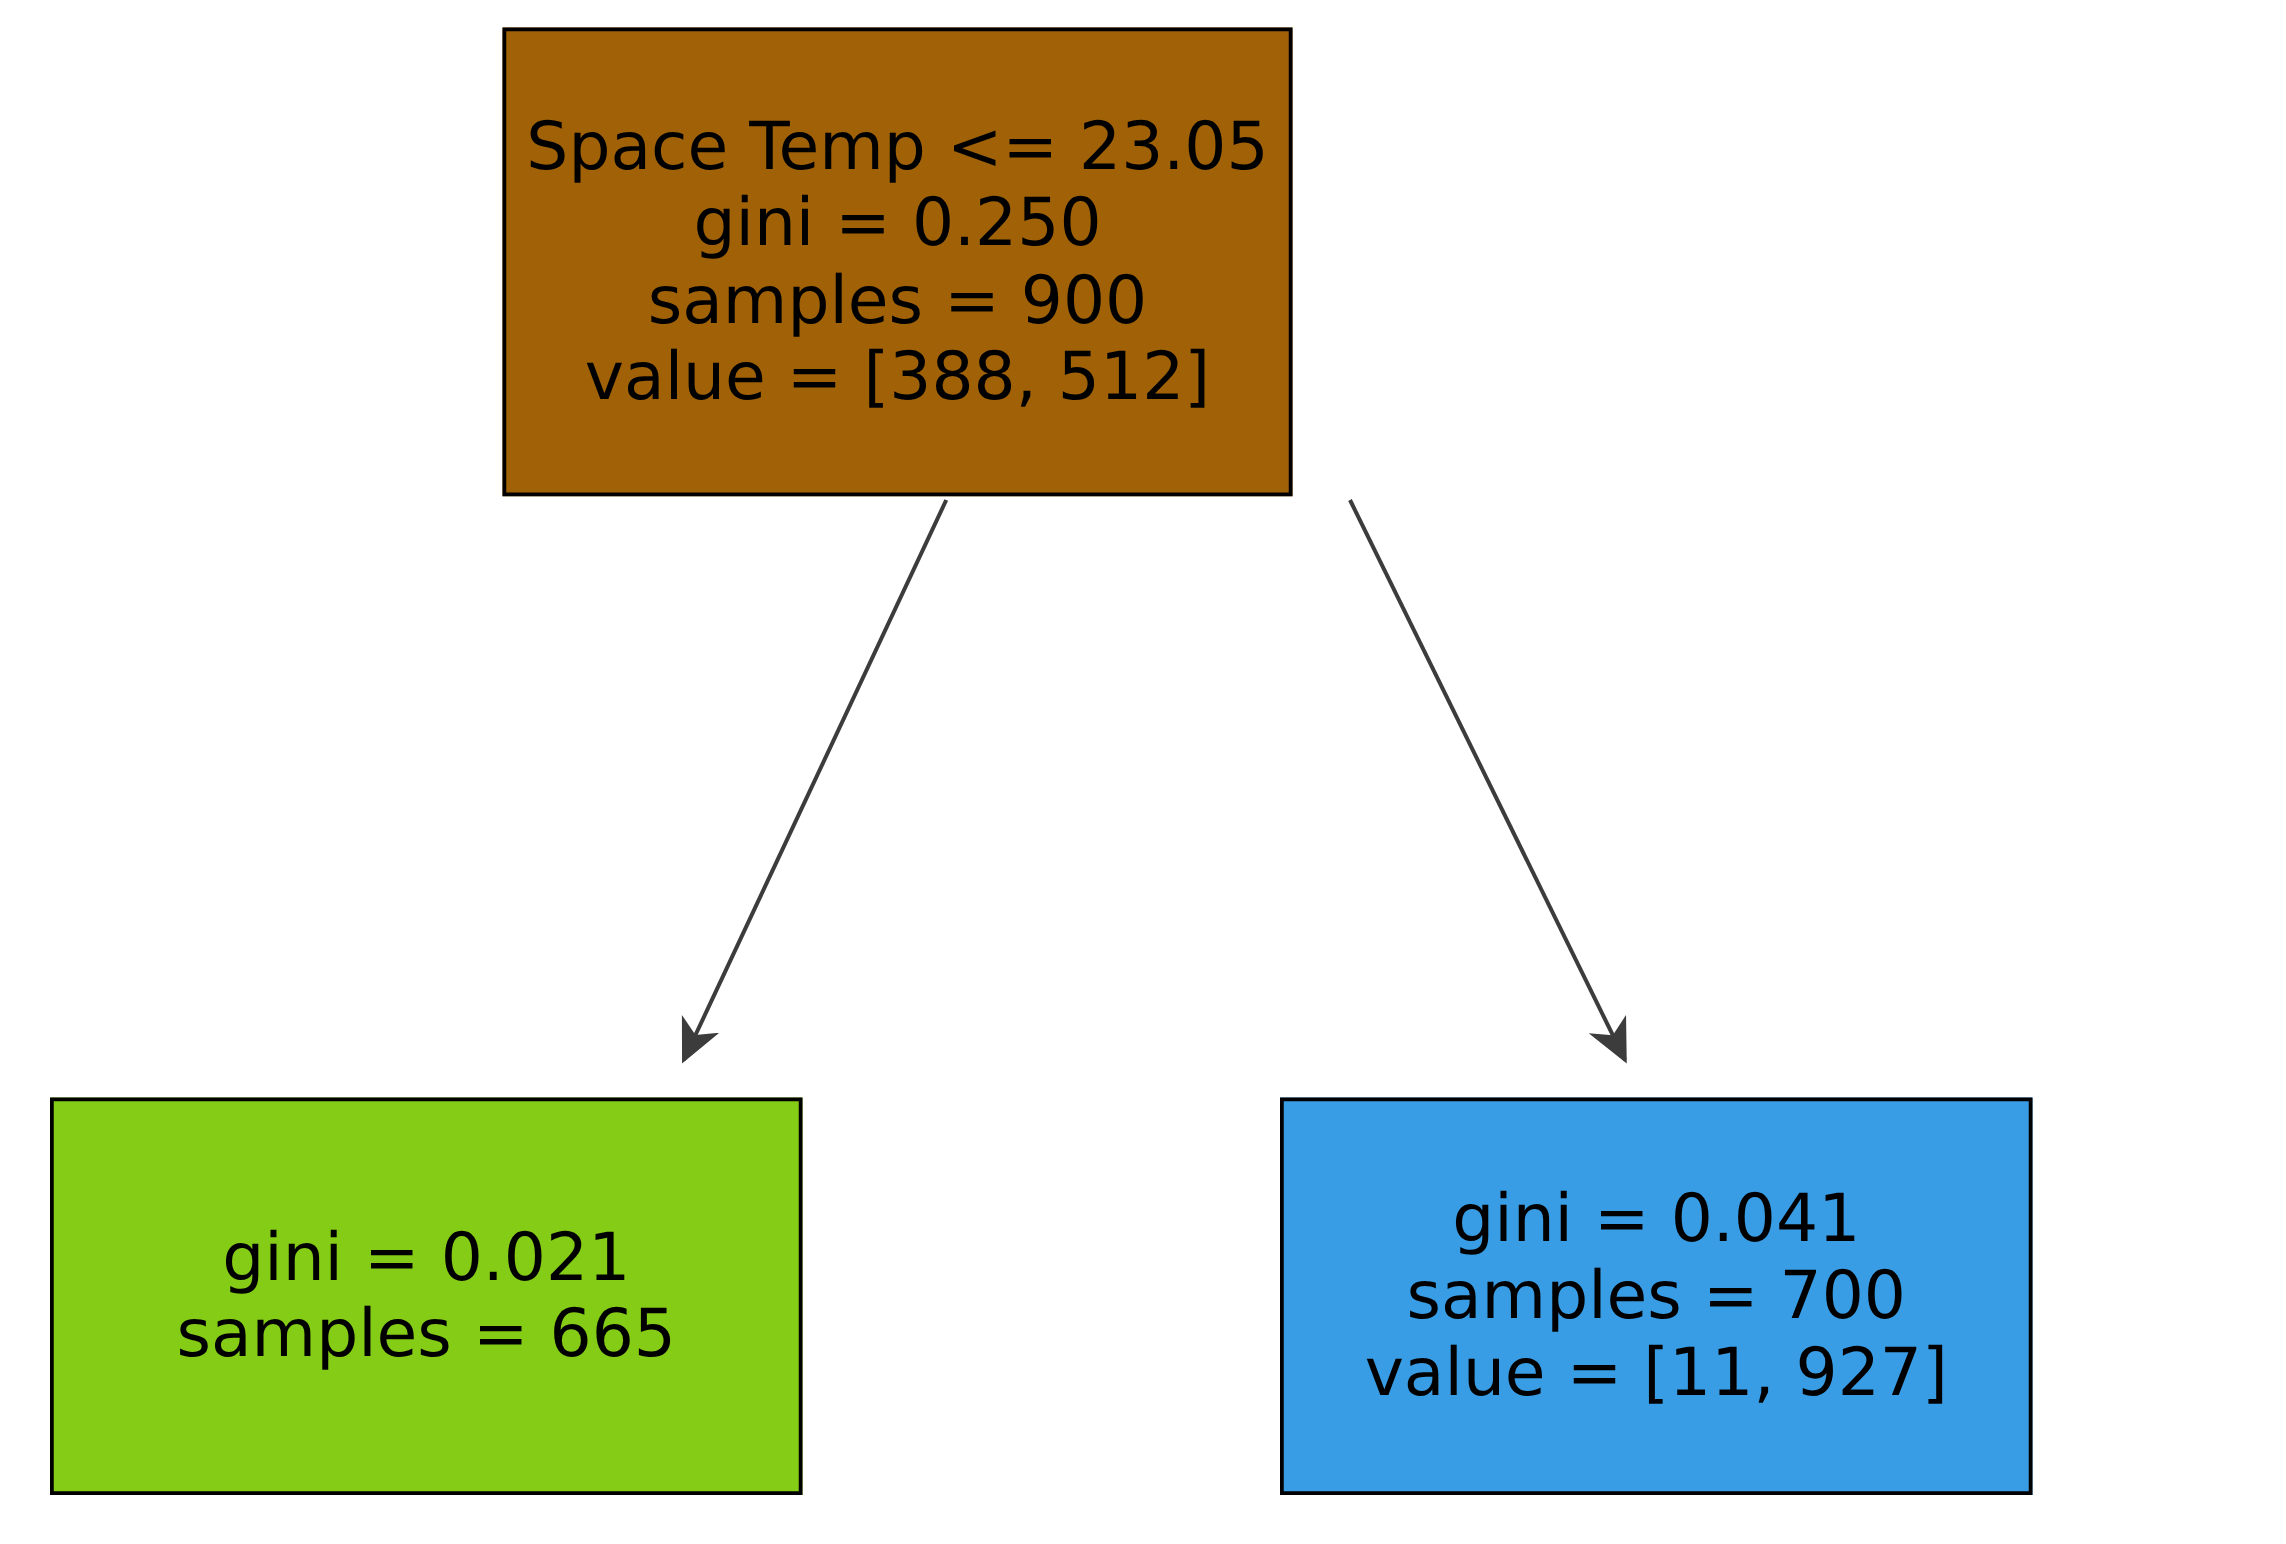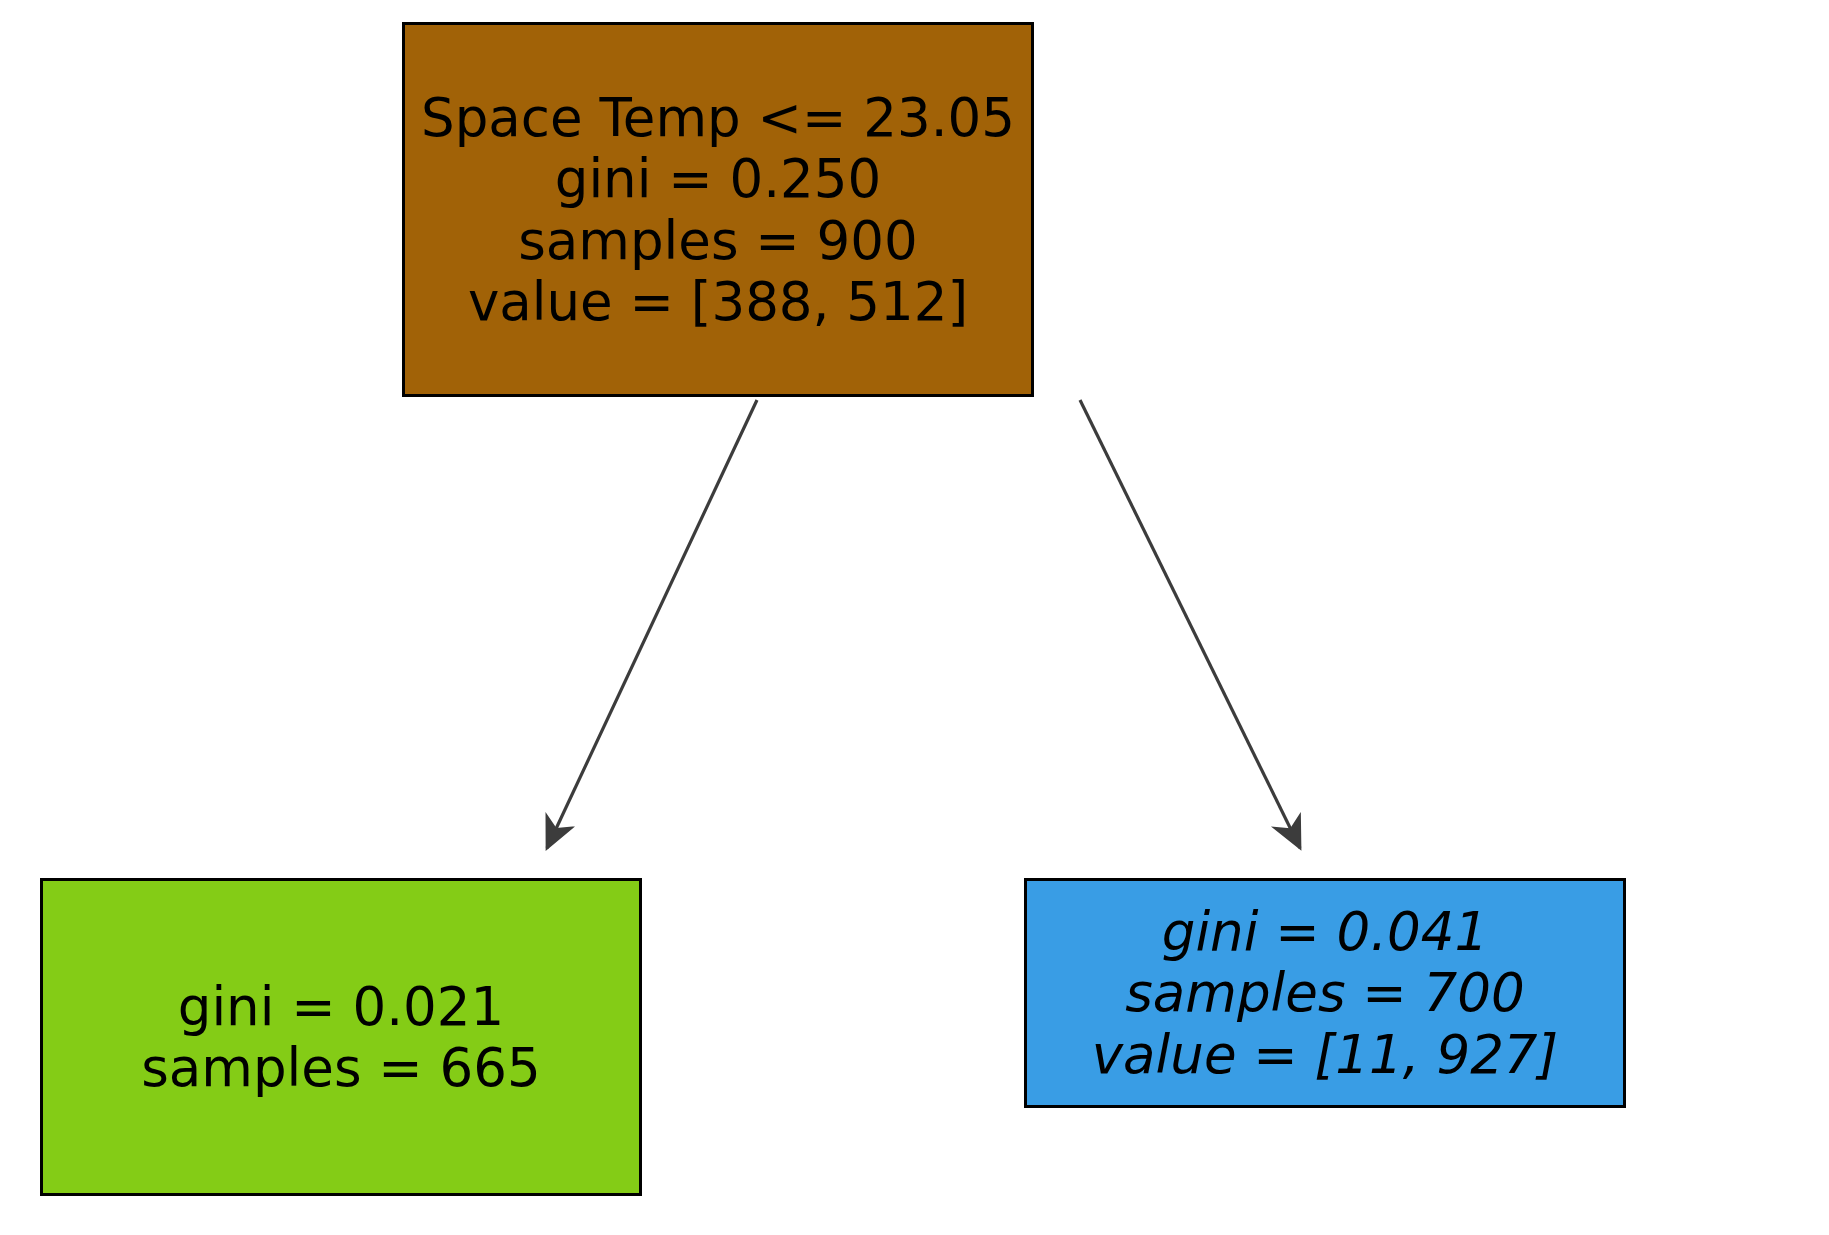--- a/index.html
+++ b/index.html
@@ -58,25 +58,24 @@
     width: 602px;
     height: 318px;
     background: #e58139;
     font-size: 53px;
     padding: 8px 14px;
   }
   #node-right {
     left: 1024px;
     top: 878px;
     width: 602px;
-    height: 230px;
+    height: 318px;
     background: #399de5;
     font-size: 53px;
     padding: 8px 14px;
-    font-style: italic;
   }
 </style>
 </head>
 <body>
 
 <div id="tree-canvas" style="background: rgb(255, 255, 255);">
 
   <svg class="edge-layer" viewBox="0 0 1829 1235" preserveAspectRatio="none">
     <defs>
       <marker id="arrowhead-left" markerWidth="13" markerHeight="13" refX="10" refY="5.2" orient="auto" markerUnits="strokeWidth">

